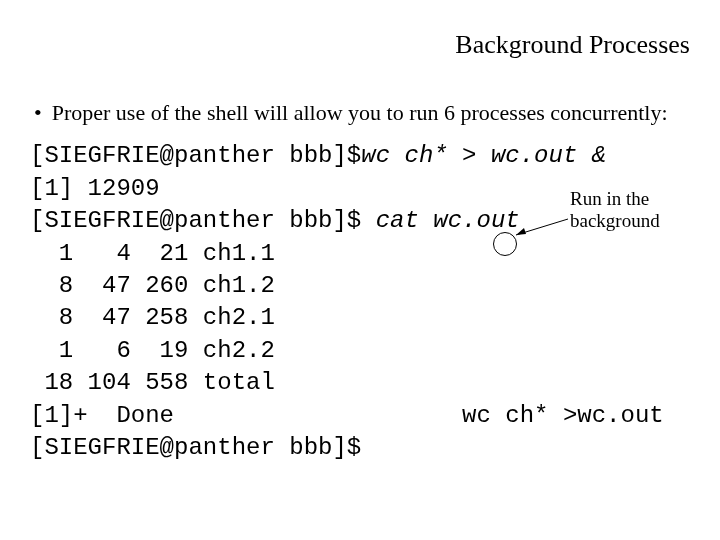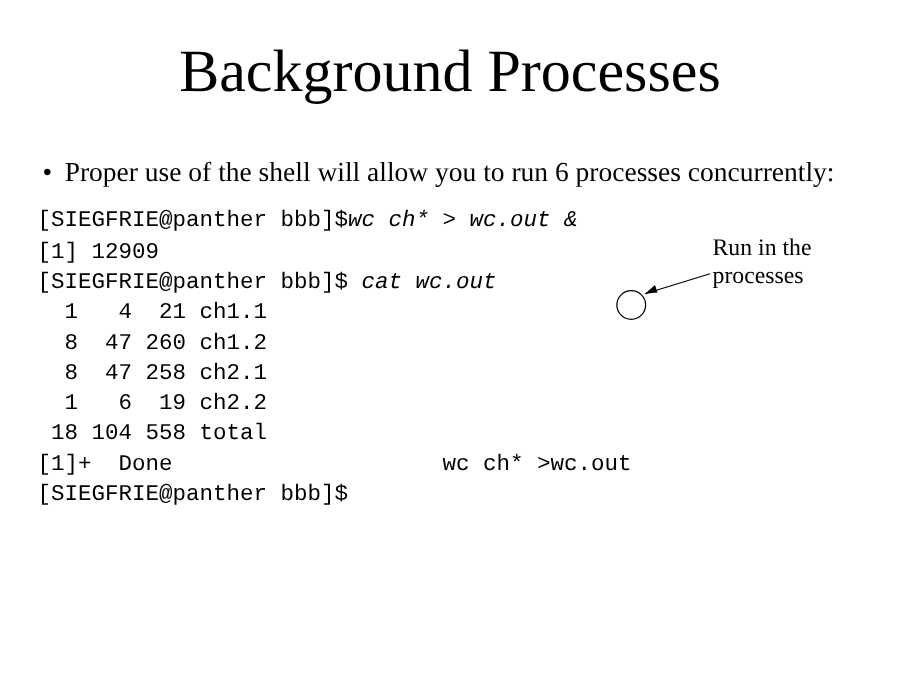--- a/index.html
+++ b/index.html
@@ -12,38 +12,38 @@
     color: #000000;
   }
   .slide {
     position: relative;
     width: 720px;
     height: 540px;
     box-sizing: border-box;
     padding: 20px 30px 20px 30px;
   }
   .title {
-    text-align: center;
-    font-size: 48px;
+    text-align: right;
+    font-size: 26px;
     font-weight: normal;
     margin: 10px 0 40px 0;
   }
   .bullet {
     display: flex;
     align-items: flex-start;
     font-size: 22px;
     line-height: 1.2;
     margin-bottom: 10px;
   }
   .bullet .dot {
     margin: 0 10px 0 4px;
   }
   .terminal {
     font-family: "Courier New", Courier, monospace;
-    font-size: 18px;
+    font-size: 24px;
     line-height: 1.35;
     white-space: pre;
     margin-top: 14px;
   }
   .terminal .cmd {
     font-style: italic;
   }
   .annotation {
     position: absolute;
     font-family: "Times New Roman", Times, serif;
@@ -97,21 +97,21 @@
 <span>  1   4  21 ch1.1</span>
 <span>  8  47 260 ch1.2</span>
 <span>  8  47 258 ch2.1</span>
 <span>  1   6  19 ch2.2</span>
 <span> 18 104 558 total</span>
 <span>[1]+  Done                    wc ch* &gt;wc.out</span>
 <span>[SIEGFRIE@panther bbb]$</span></div>
 
   <div class="annotation run-bg">
     <span>Run in the</span><br>
-    <span>processes</span>
+    <span>background</span>
   </div>
 
   <div class="amp-circle c1"></div>
 
   <svg class="arrow a1" viewBox="0 0 60 20">
     <line x1="58" y1="2" x2="6" y2="18" stroke="#000" stroke-width="1"></line>
     <polygon points="6,18 14,11 16,17" fill="#000"></polygon>
   </svg>
 
 </div>

